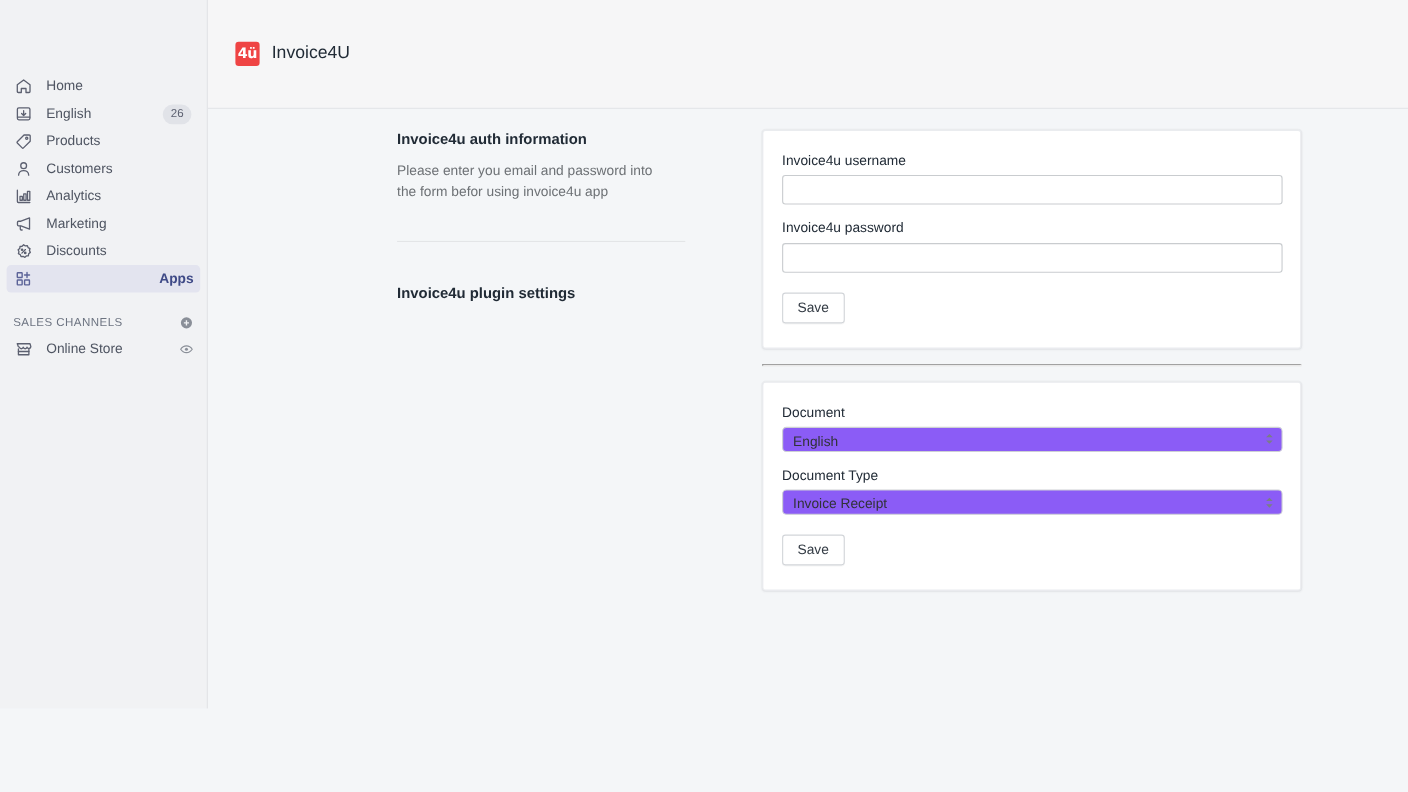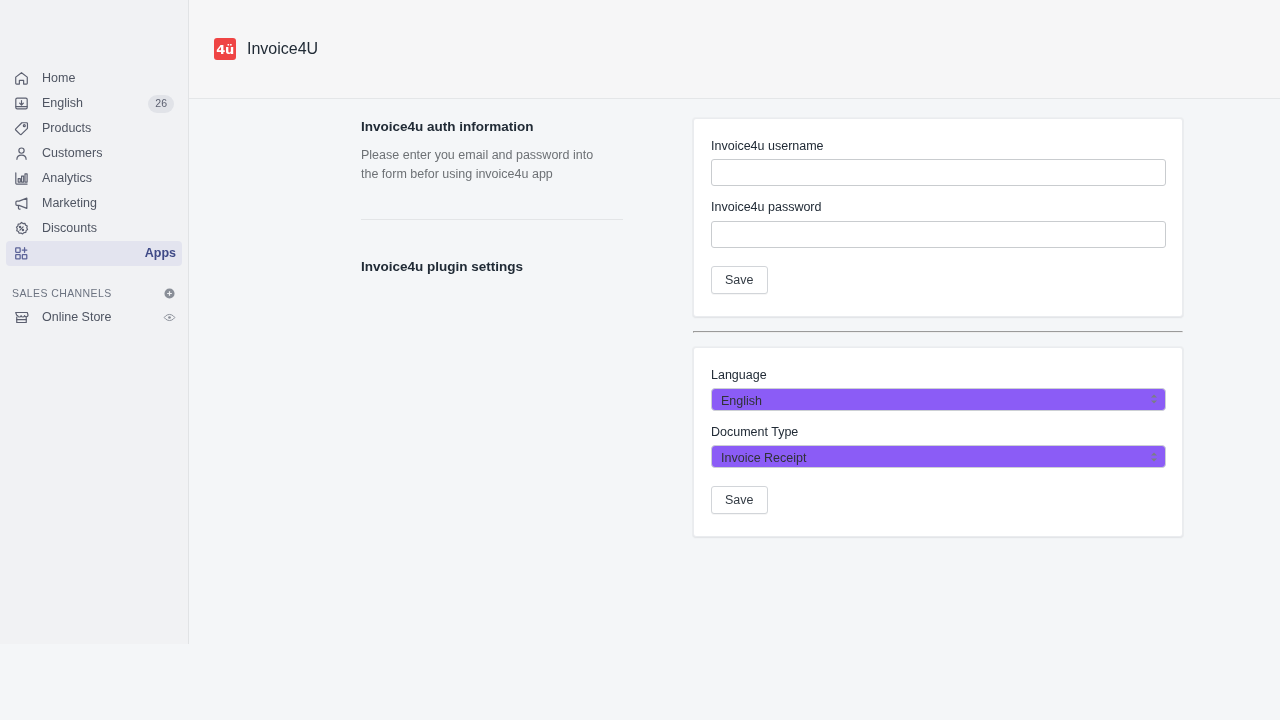--- a/index.html
+++ b/index.html
@@ -422,21 +422,21 @@
             </div>
             <button class="btn-save">Save</button>
           </section>
 
           <div class="card-gap"></div>
           <hr class="mid-divider">
           <div class="card-gap"></div>
 
           <section class="card">
             <div class="field">
-              <label class="flabel">Language</label>
+              <label class="flabel">Document</label>
               <div class="select-wrap">
                 <select class="fselect">
                   <option>English</option>
                 </select>
                 <span class="stepper">
                   <i class="up"></i>
                     <i class="down"></i>
                 </span>
               </div>
             </div>

